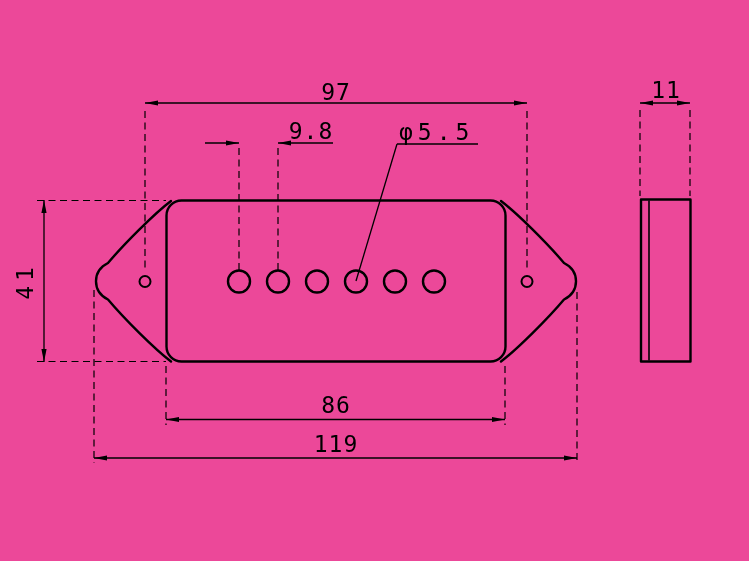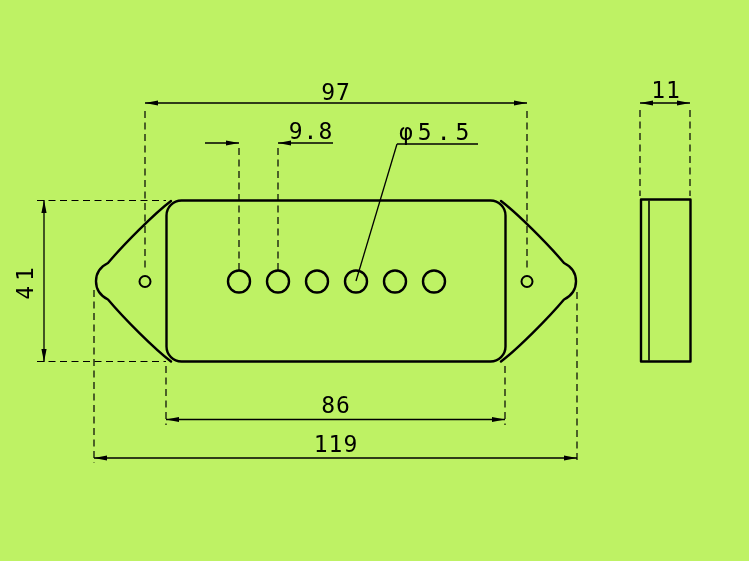--- a/index.html
+++ b/index.html
@@ -4,21 +4,21 @@
 <style>
   html, body {
     margin: 0;
     padding: 0;
     background: #ffffff;
   }
   .canvas-wrap {
     position: relative;
     width: 749px;
     height: 561px;
-    background: #bef264;
+    background: #ec4899;
     overflow: hidden;
   }
   svg { display: block; }
 
   .outline {
     fill: none;
     stroke: #000000;
     stroke-width: 2.4;
     stroke-linecap: round;
     stroke-linejoin: round;

